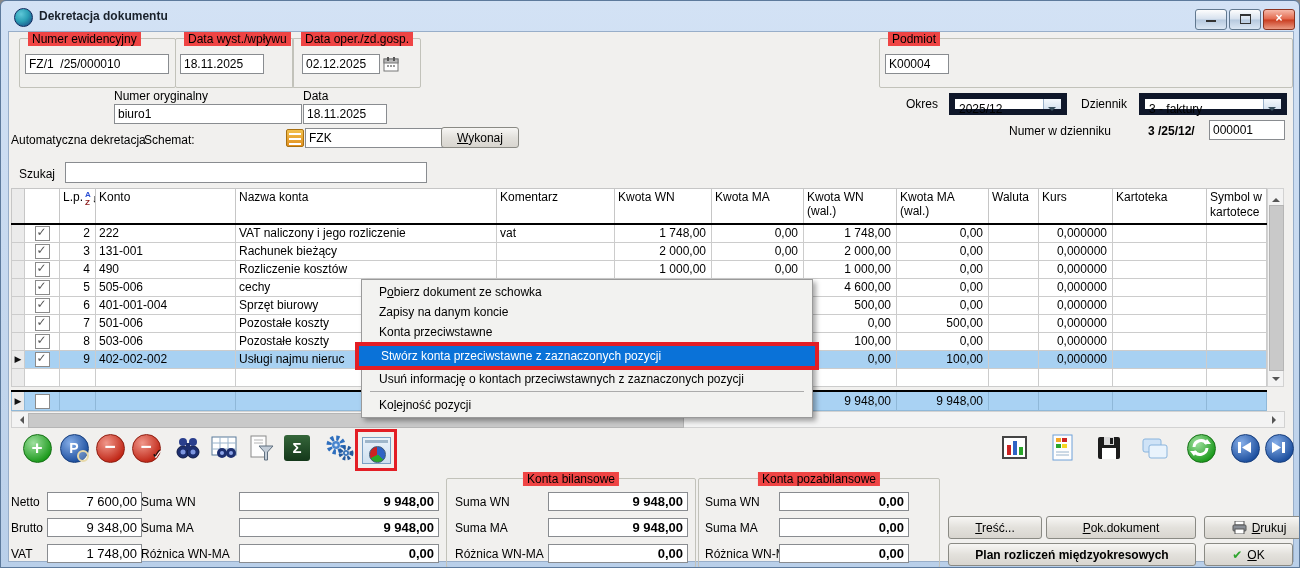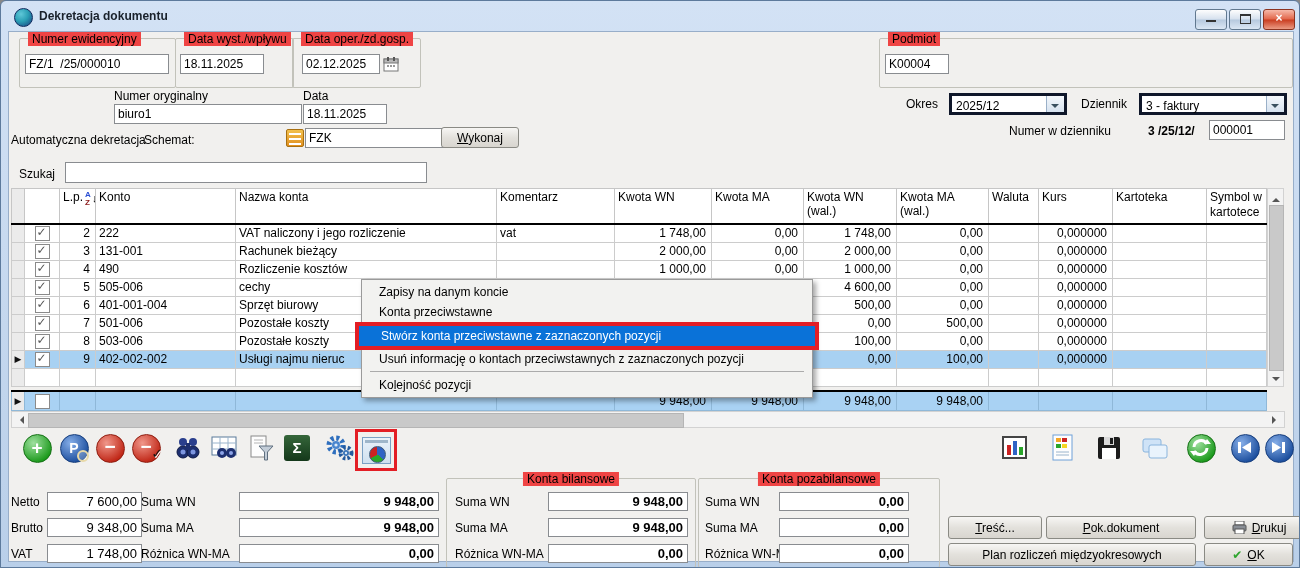--- a/index.html
+++ b/index.html
@@ -19,21 +19,21 @@
   .lbl{position:absolute;font-size:12px;color:#000;white-space:nowrap;}
   .grp{position:absolute;border:1px solid #c2c2ba;border-radius:2px;}
   .glabel{position:absolute;top:-7px;left:8px;background:#ef4444;padding:0 4px;font-size:12px;white-space:nowrap;}
   .glabel.center{left:50%;transform:translateX(-50%);}
   .tin{position:absolute;border:1px solid #898c90;background:#fff;font-size:12px;padding:0 3px;
        font-family:"Liberation Sans","DejaVu Sans",sans-serif;box-sizing:border-box;}
   .btn{position:absolute;background:linear-gradient(#f7f6f4,#e3e1dc 50%,#d8d5cf);border:1px solid #8a8a84;
        border-radius:3px;font-size:12px;text-align:center;box-sizing:border-box;cursor:default;
        display:flex;align-items:center;justify-content:center;gap:5px;}
   .key{text-decoration:underline;}
-  .ddl{position:absolute;background:#fff;border:3px solid #0f172a;box-sizing:border-box;font-size:12px;}
+  .ddl{position:absolute;background:#fff;border:6px solid #0f172a;box-sizing:border-box;font-size:12px;}
   .ddl .val{position:absolute;left:4px;top:3px;}
   .ddl .arrow{position:absolute;right:0;top:0;bottom:0;width:17px;border-left:1px solid #9ab0c8;
        background:linear-gradient(#f4f8fc,#d6e2ef);}
   .ddl .arrow::after{content:"";position:absolute;left:4px;top:8px;border:4px solid transparent;border-top-color:#39505f;}
   .smallicon{position:absolute;box-sizing:border-box;}
   
   table.grid{border-collapse:collapse;table-layout:fixed;width:1255px;background:#fff;font-size:12px;padding-left:48px;}
   table.grid th{font-weight:normal;text-align:left;vertical-align:top;padding:1px 3px;
         border:1px solid #c6c6c6;height:32px;background:#fff;overflow:hidden;}
   table.grid td{height:17px;line-height:17px;padding:0 3px;border:1px solid #cccccc;overflow:hidden;white-space:nowrap;}
@@ -408,20 +408,21 @@
         </table>
     </div>
 
     <div class="sb" style="left:2px;top:379px;width:1274px;height:17px;">
       <span class="tri" style="left:4px;top:4px;border-right-color:#555;"></span>
       <div class="thumb" style="left:16px;top:1px;width:654px;height:13px;"></div>
       <span class="tri" style="right:4px;top:4px;border-left-color:#555;"></span>
     </div>
 
     <div class="menu" style="left:352px;top:247px;">
+      <div class="mi"><span>P</span><span class="key">o</span><span>bierz dokument ze schowka</span></div>
       <div class="mi"><span>Zapisy na danym koncie</span></div>
       <div class="mi"><span>Konta przeciwstawne</span></div>
       <div class="red-wrap">
         <div class="mi hl"><span>Stwórz konta przeciwstawne z zaznaczonych pozycji</span></div>
       </div>
       <div class="mi" style="height:18px;line-height:18px;"><span>Usuń informację o kontach przeciwstawnych z zaznaczonych pozycji</span></div>
       <div class="msep"></div>
       <div class="mi"><span>Ko</span><span class="key">l</span><span>ejność pozycji</span></div>
     </div>
 
@@ -596,21 +597,21 @@
       <span><span class="key">P</span><span>ok.dokument</span></span>
       </div>
     <div class="btn" style="left:1195px;top:484px;width:110px;height:23px;">
       <svg width="15" height="13">
         <rect x="3" y="0" width="9" height="4" fill="#fff" stroke="#555"></rect>
         <rect x="1" y="4" width="13" height="6" rx="1" fill="#8a8f96" stroke="#555"></rect>
         <rect x="3" y="8" width="9" height="5" fill="#fff" stroke="#555"></rect>
       </svg>
       <span><span class="key">D</span><span>rukuj</span></span>
       </div>
-    <div class="btn" style="left:939px;top:511px;width:248px;height:23px;">
+    <div class="btn" style="left:939px;top:511px;width:248px;height:23px;font-weight:bold;">
       <span>Plan rozliczeń międzyokresowych</span>
       </div>
     <div class="btn" style="left:1195px;top:511px;width:89px;height:23px;">
       <span style="color:#2ea52e;font-weight:bold;">✔</span>
       <span><span class="key">O</span><span>K</span></span>
       </div>
 
   </div>
 </div>
 

